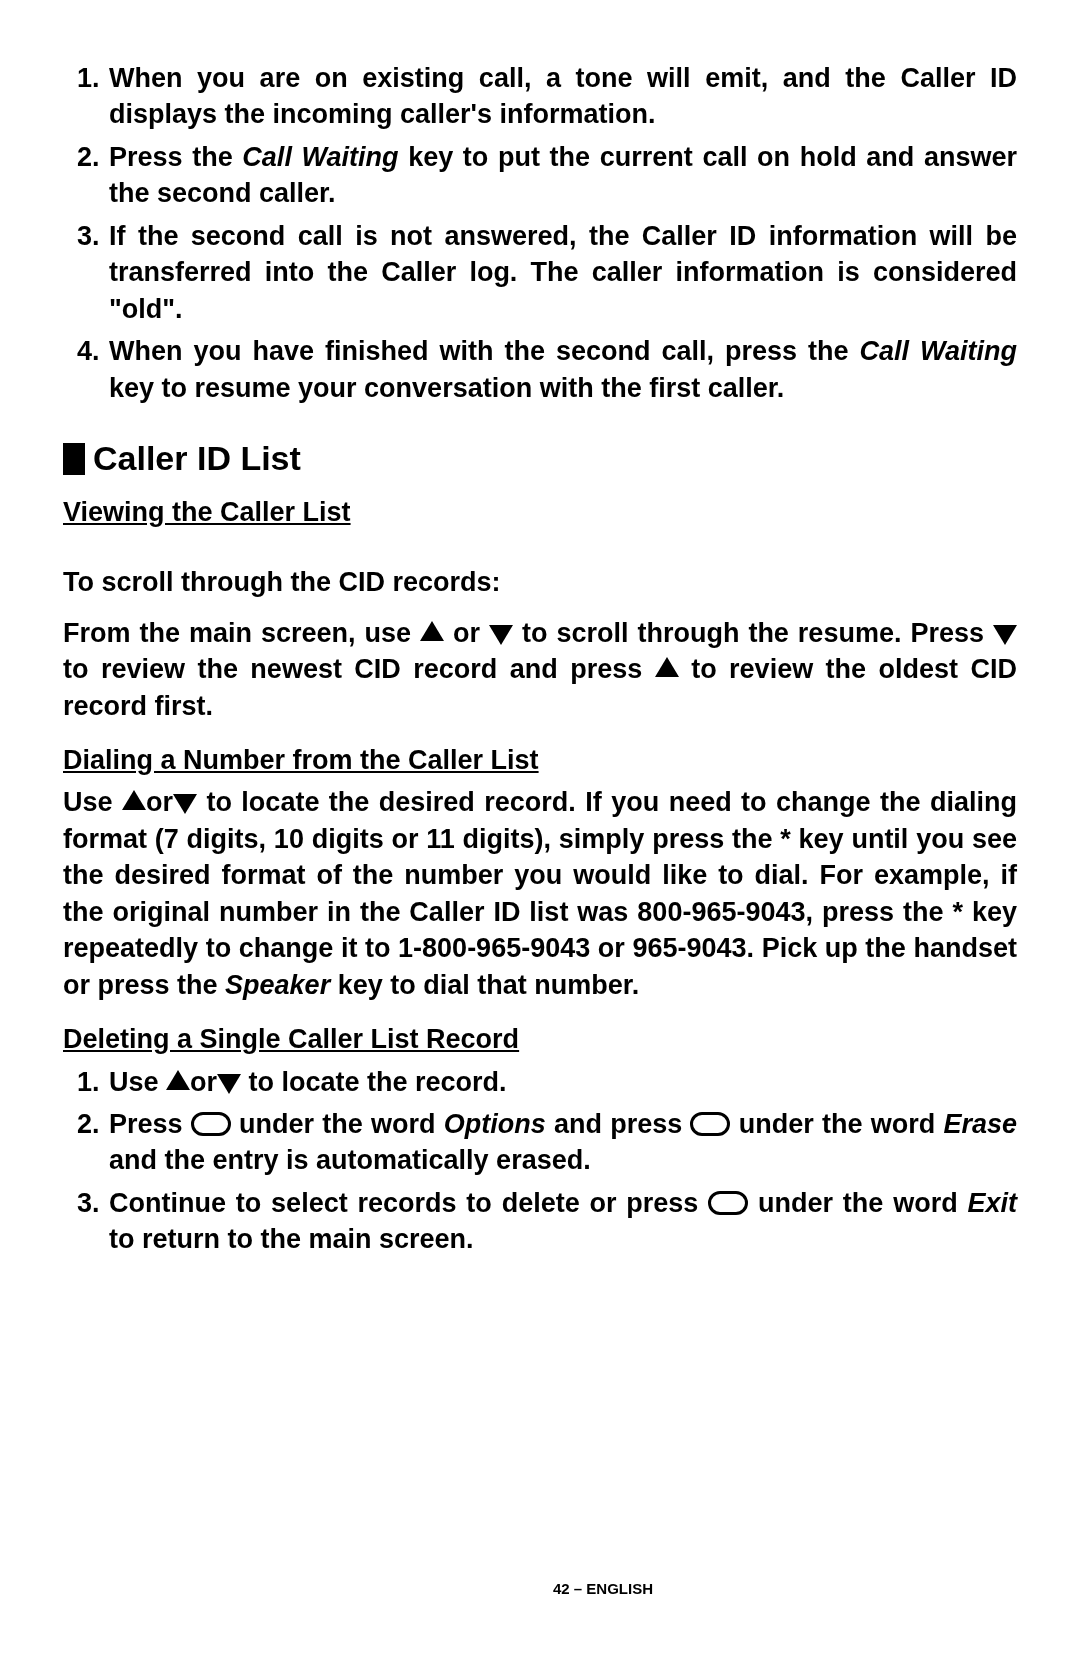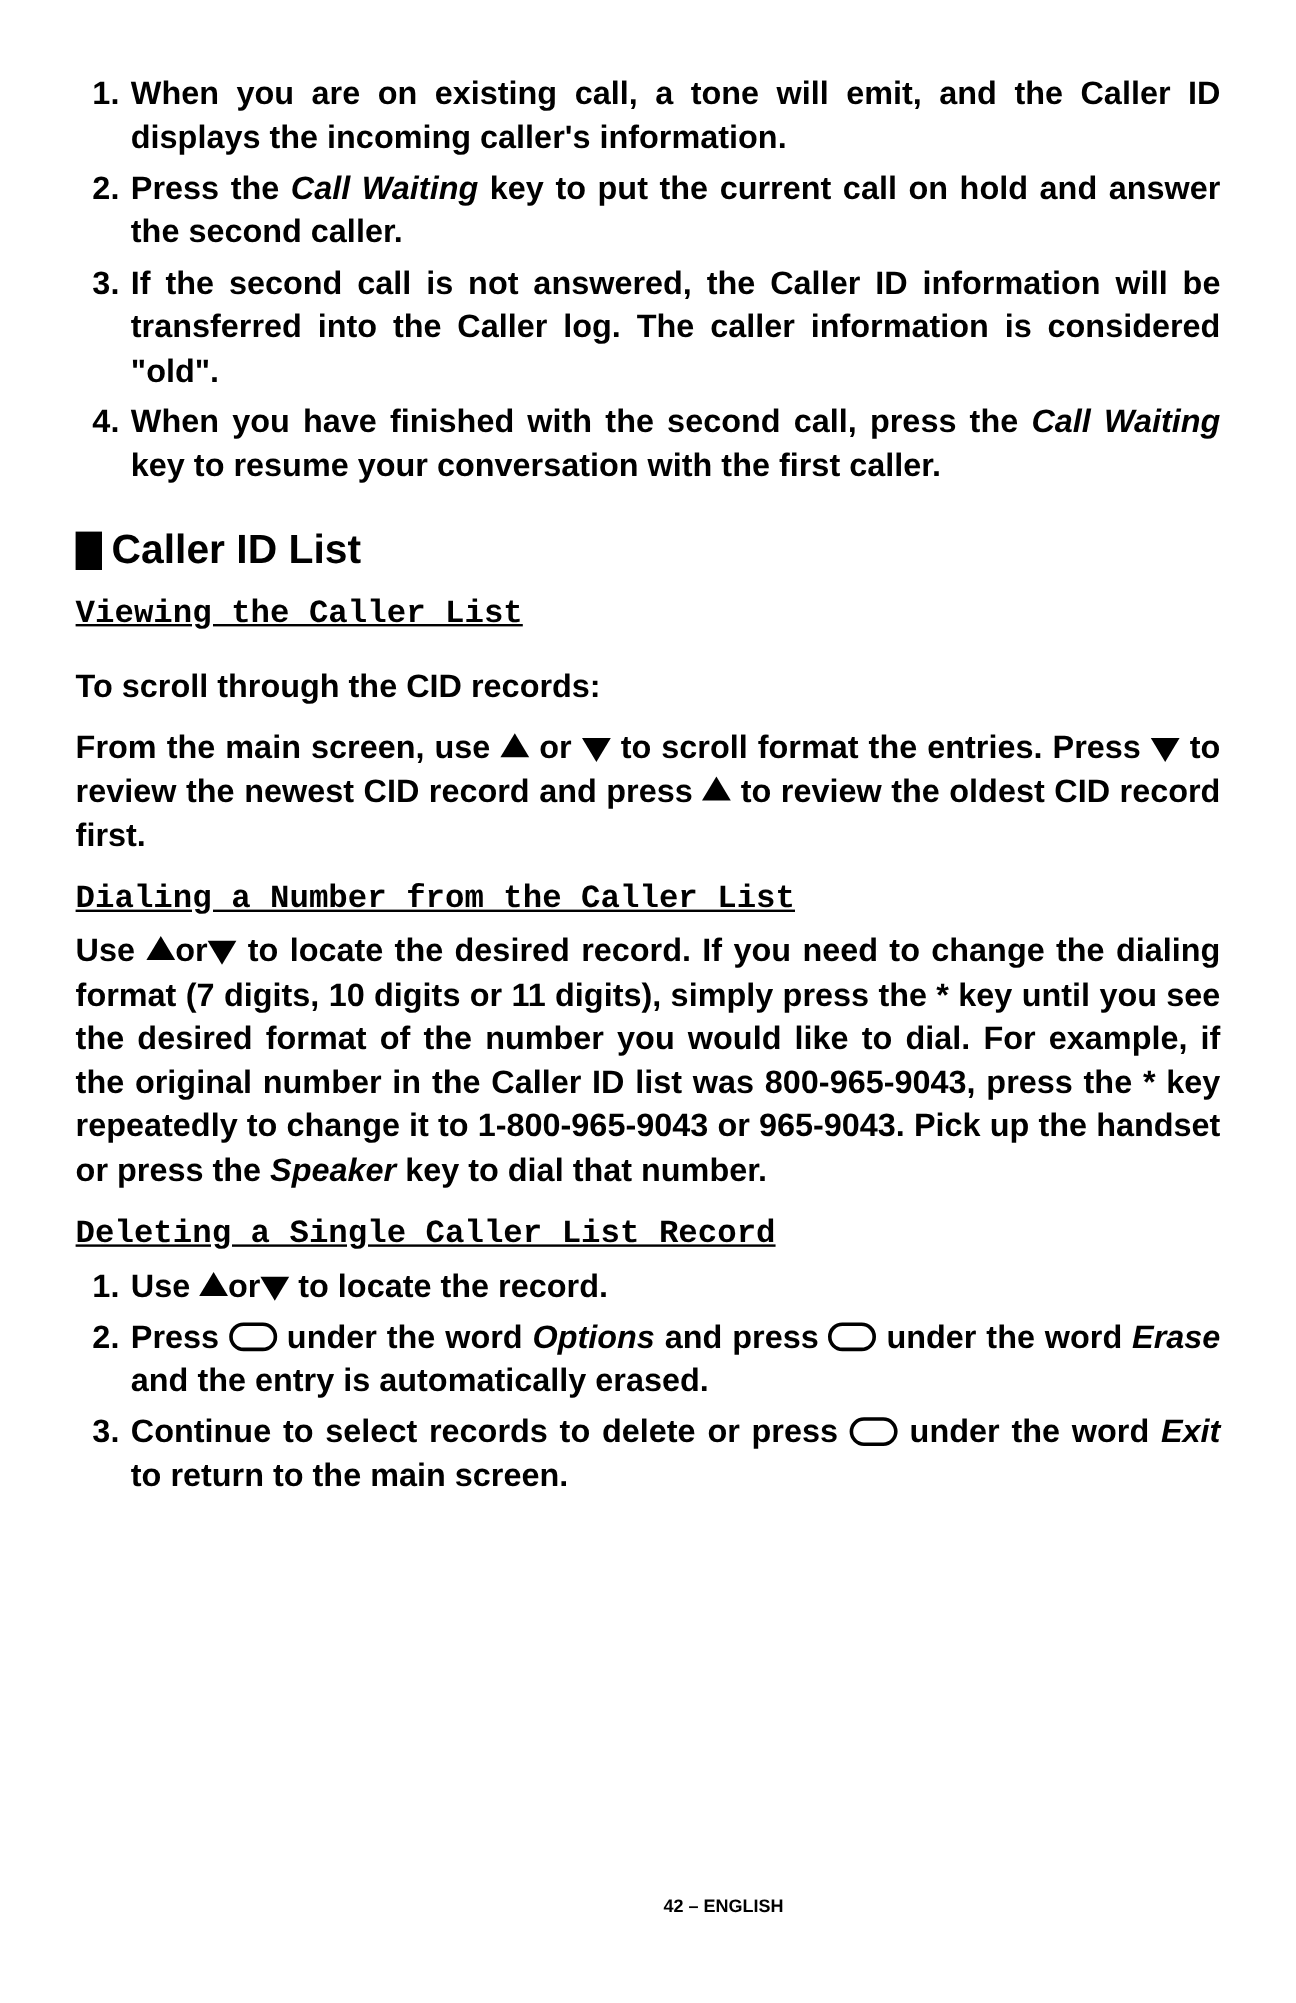--- a/index.html
+++ b/index.html
@@ -41,27 +41,26 @@
     margin-right: 8px;
     flex-shrink: 0;
   }
   .section-title {
     font-size: 34px;
     font-weight: 800;
   }
   .sub-head {
     text-decoration: underline;
     margin-bottom: 6px;
-    font-family: Liberation Mono, monospace;
   }
   .para {
     text-align: justify;
     margin-bottom: 18px;
   }
-  .para-scroll { margin-top: 24px; margin-bottom: 14px; text-align: left; }
+  .para-scroll { margin-top: 34px; margin-bottom: 14px; text-align: left; }
   .triangle-up, .triangle-down {
     display: inline-block;
     width: 0; height: 0;
     vertical-align: baseline;
     position: relative;
   }
   .triangle-up {
     border-left: 12px solid transparent;
     border-right: 12px solid transparent;
     border-bottom: 20px solid #000;
@@ -112,21 +111,21 @@
 
 <div class="sub-head">Viewing the Caller List</div>
 
 <div class="para-scroll">To scroll through the CID records:</div>
 
 <div class="para">
   <span>From the main screen, use</span>
   <span class="triangle-up"></span>
   <span>or</span>
   <span class="triangle-down"></span>
-  <span>to scroll format the entries. Press</span>
+  <span>to scroll through the resume. Press</span>
   <span class="triangle-down"></span>
   <span>to review the newest CID record and press</span>
   <span class="triangle-up"></span><span> to review the oldest CID record first.</span>
 </div>
 
 <div class="sub-head">Dialing a Number from the Caller List</div>
 <div class="para">
   <span>Use</span>
   <span class="triangle-up"></span><span>or</span><span class="triangle-down"></span>
   <span>to locate the desired record.  If you need to change the dialing format (7 digits, 10 digits or 11 digits), simply press the * key until you see the desired format of the number you would like to dial.  For example, if the original number in the Caller ID list was 800-965-9043, press the * key repeatedly to change it to 1-800-965-9043 or 965-9043.  Pick up the handset or press the </span><span class="bold">Speaker</span><span> key to dial that number.</span>

